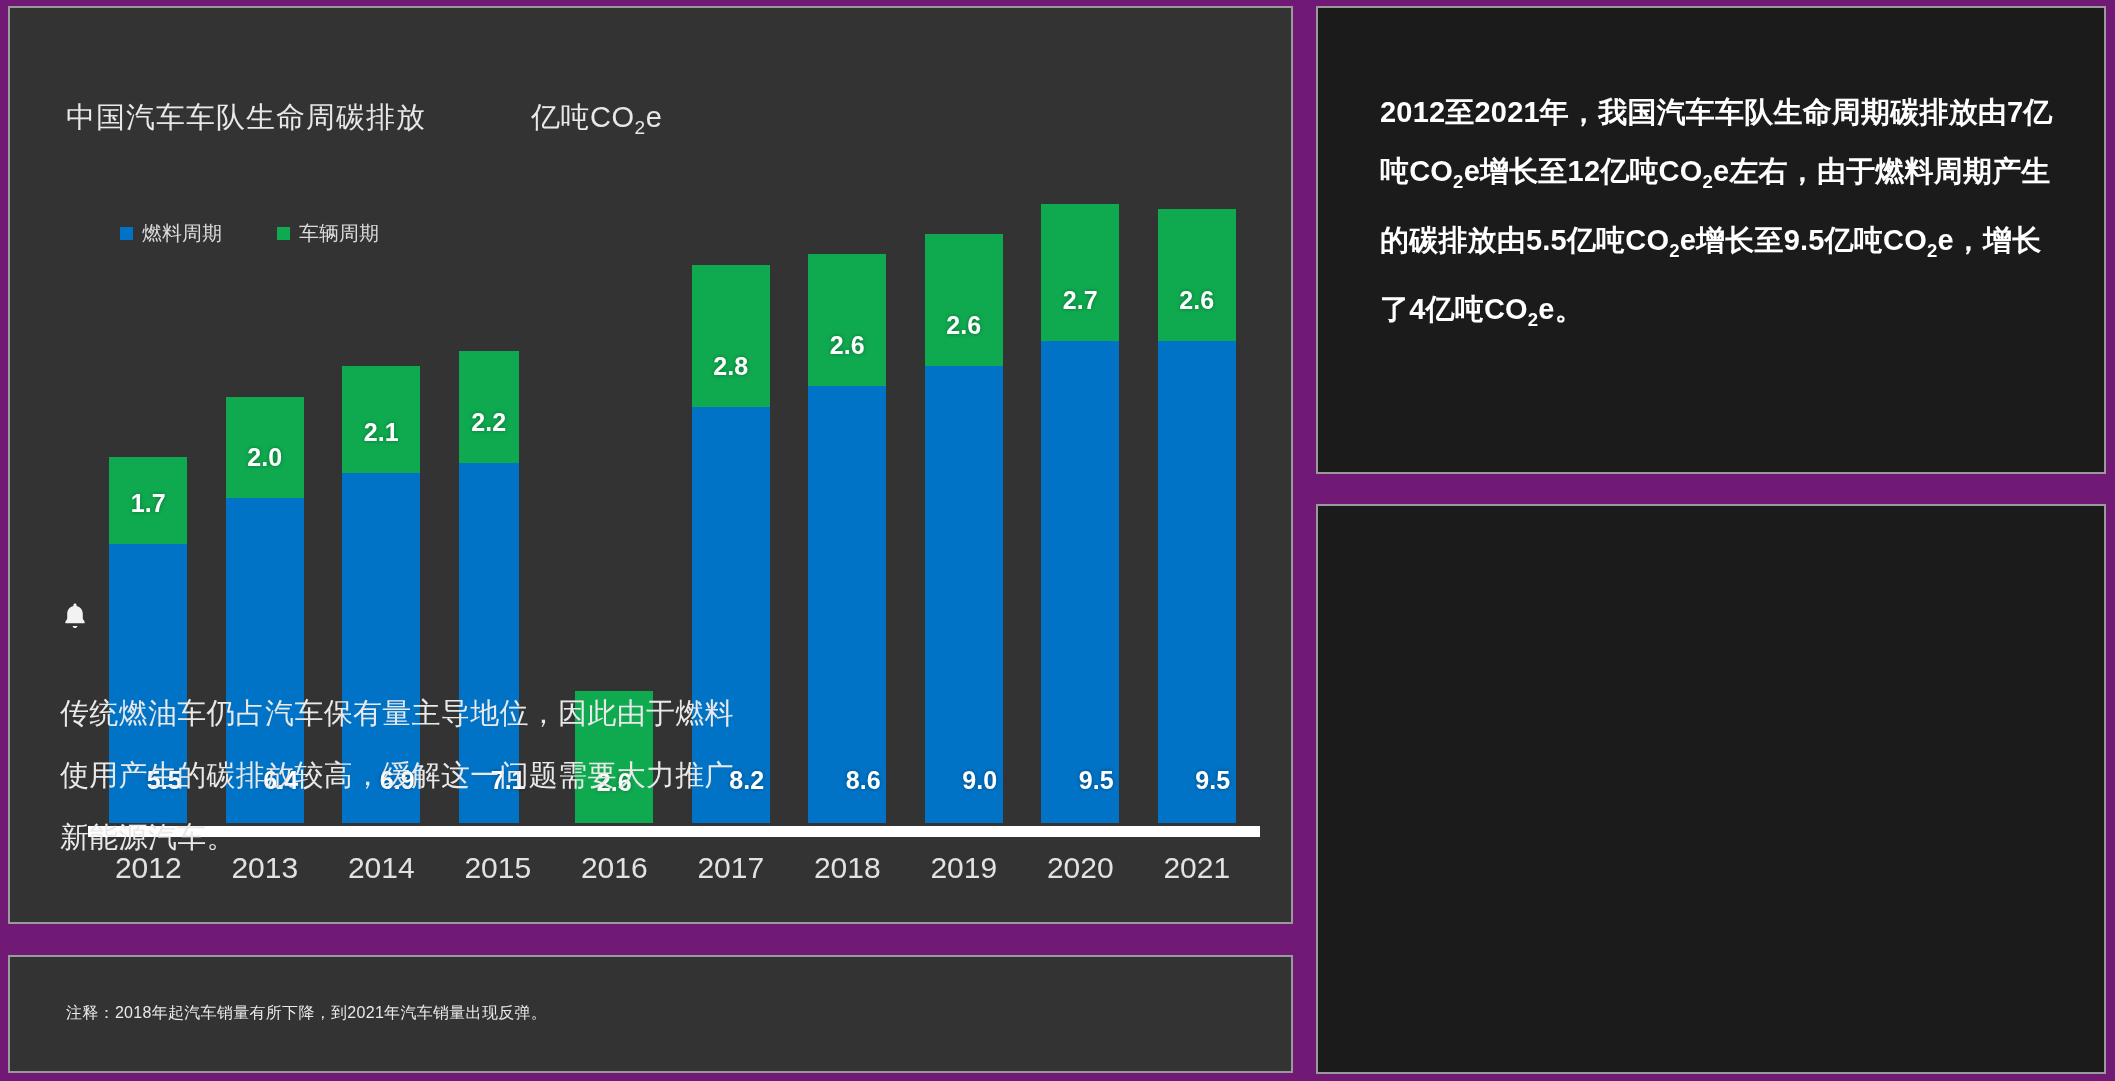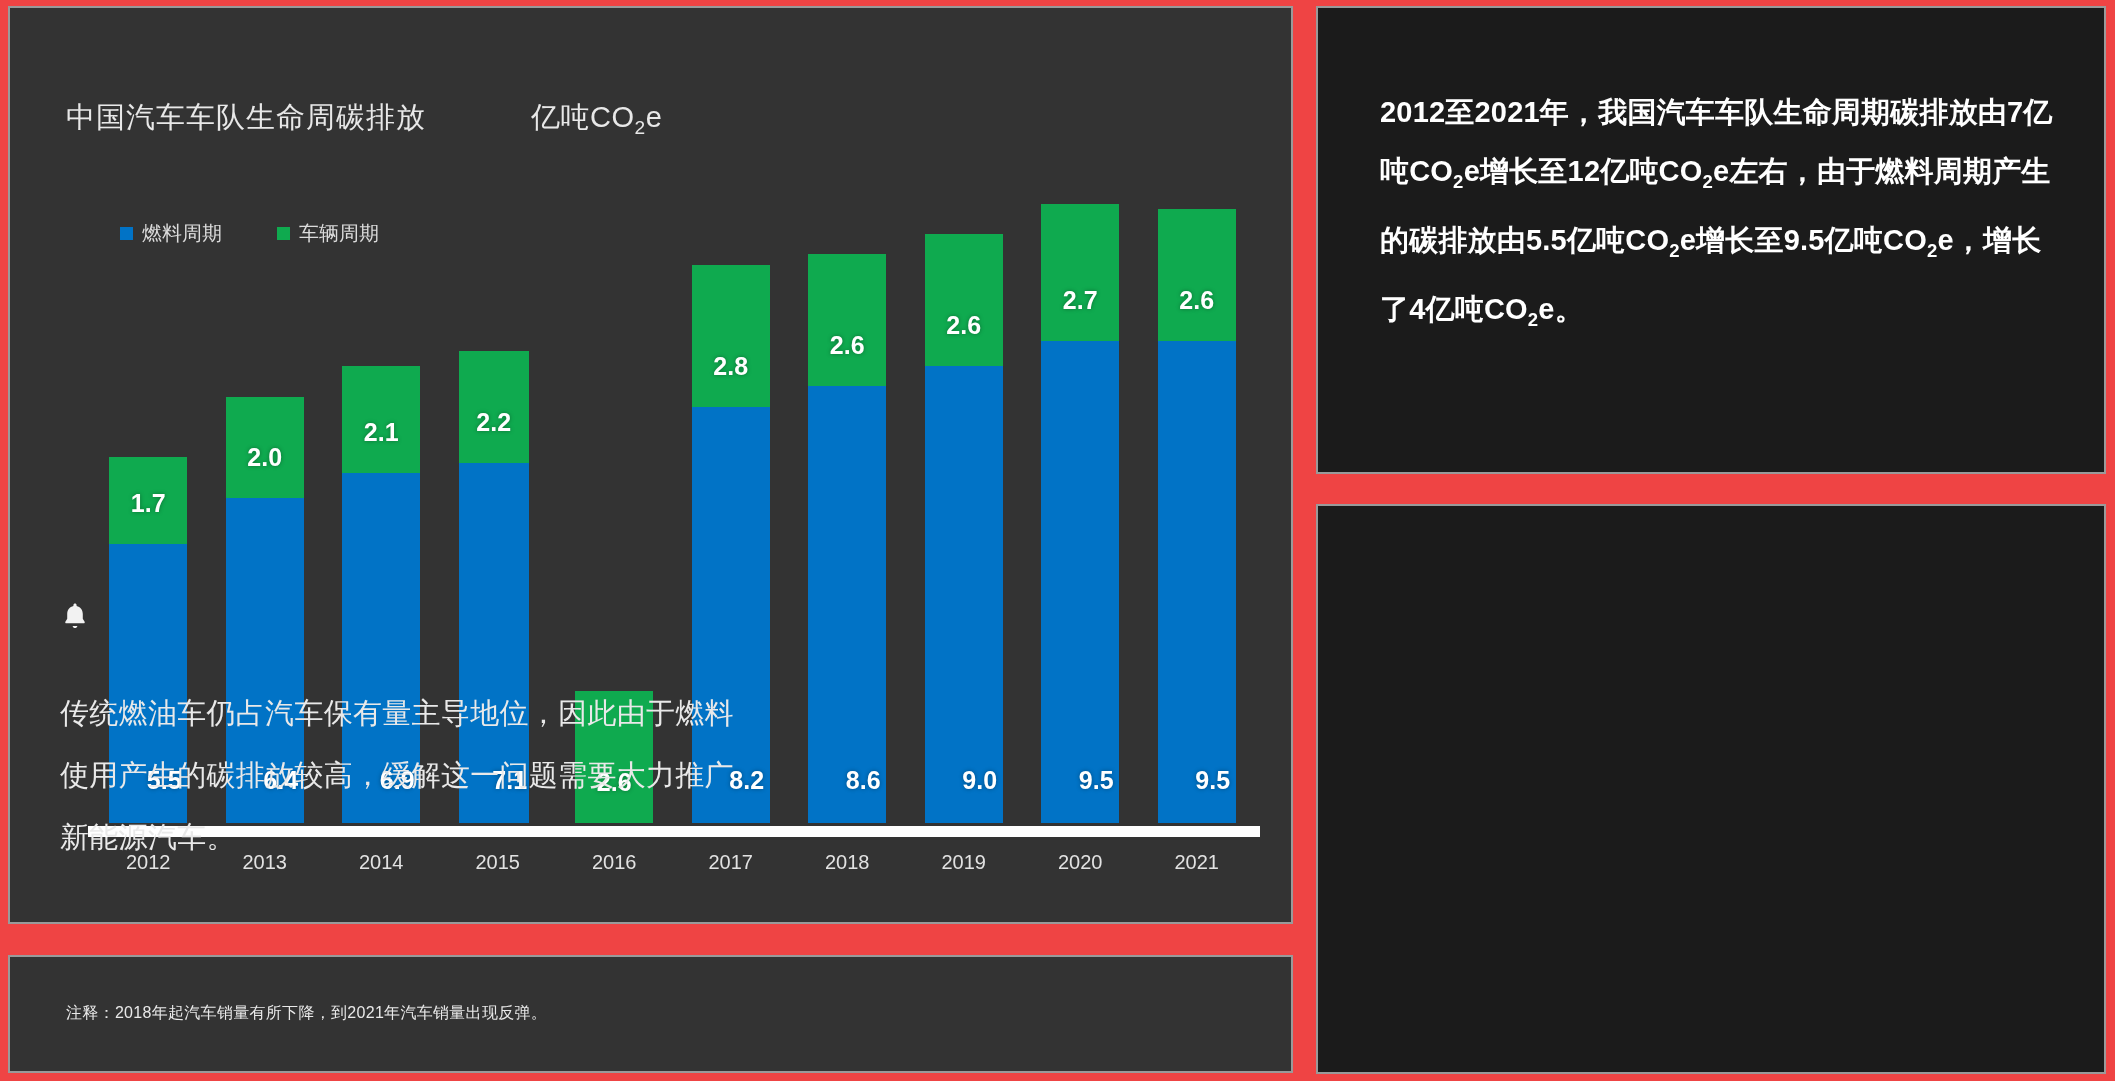--- a/index.html
+++ b/index.html
@@ -5,21 +5,21 @@
   * { box-sizing: border-box; margin: 0; padding: 0; }
   html, body {
     width: 2115px; height: 1081px;
     background: #262626;
     font-family: "Liberation Sans", "DejaVu Sans", sans-serif;
     overflow: hidden;
   }
   #app {
     position: relative;
     width: 2115px; height: 1081px;
-    background: #ef4444;
+    background: #701a75;
   }
 
   
   .chart-panel {
     position: absolute;
     left: 8px; top: 6px;
     width: 1285px; height: 918px;
     background: #333333;
     border: 2px solid #9a9a9a;
   }
@@ -98,21 +98,21 @@
   .axis-line {
     position: absolute;
     left: 78px; top: 818px;
     width: 1172px; height: 11px;
     background: #ffffff;
   }
   .xtick {
     position: absolute;
     top: 843px;
     text-align: center;
-    font-size: 20px;
+    font-size: 30px;
     color: #e2e2e2;
   }
 
   
   .footnote-panel {
     position: absolute;
     left: 8px; top: 955px;
     width: 1285px; height: 118px;
     background: #333333;
     border: 2px solid #9a9a9a;
@@ -208,21 +208,21 @@
           </div>
         </div>
         <div class="bar-group" style="left: 252.25px; width: 78px; height: 456.923px;">
           <div class="seg seg-vehicle" style="height: 23.3333%;">
             <span class="seg-label">2.1</span>
           </div>
           <div class="seg seg-fuel" style="height: 76.6667%;">
             <span class="seg-label">6.9</span>
           </div>
         </div>
-        <div class="bar-group" style="left: 368.75px; width: 70px; height: 472.154px;">
+        <div class="bar-group" style="left: 368.75px; width: 60px; height: 472.154px;">
           <div class="seg seg-vehicle" style="height: 23.6559%;">
             <span class="seg-label">2.2</span>
           </div>
           <div class="seg seg-fuel" style="height: 76.3441%;">
             <span class="seg-label">7.1</span>
           </div>
         </div>
         <div class="bar-group" style="left: 485.25px; width: 78px; height: 517.846px;">
           <div class="seg seg-vehicle" style="height: 25.4902%;">
             <span class="seg-label">2.6</span>

